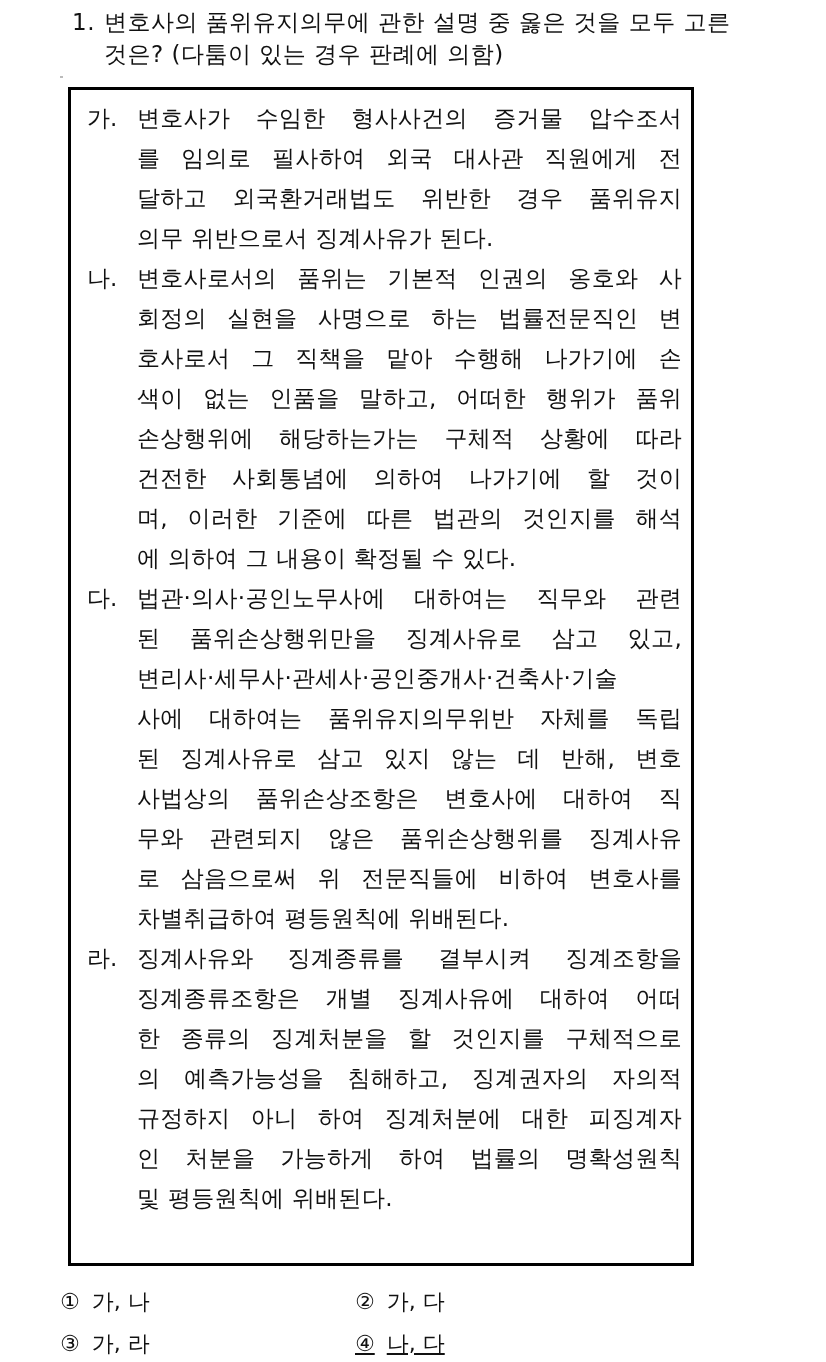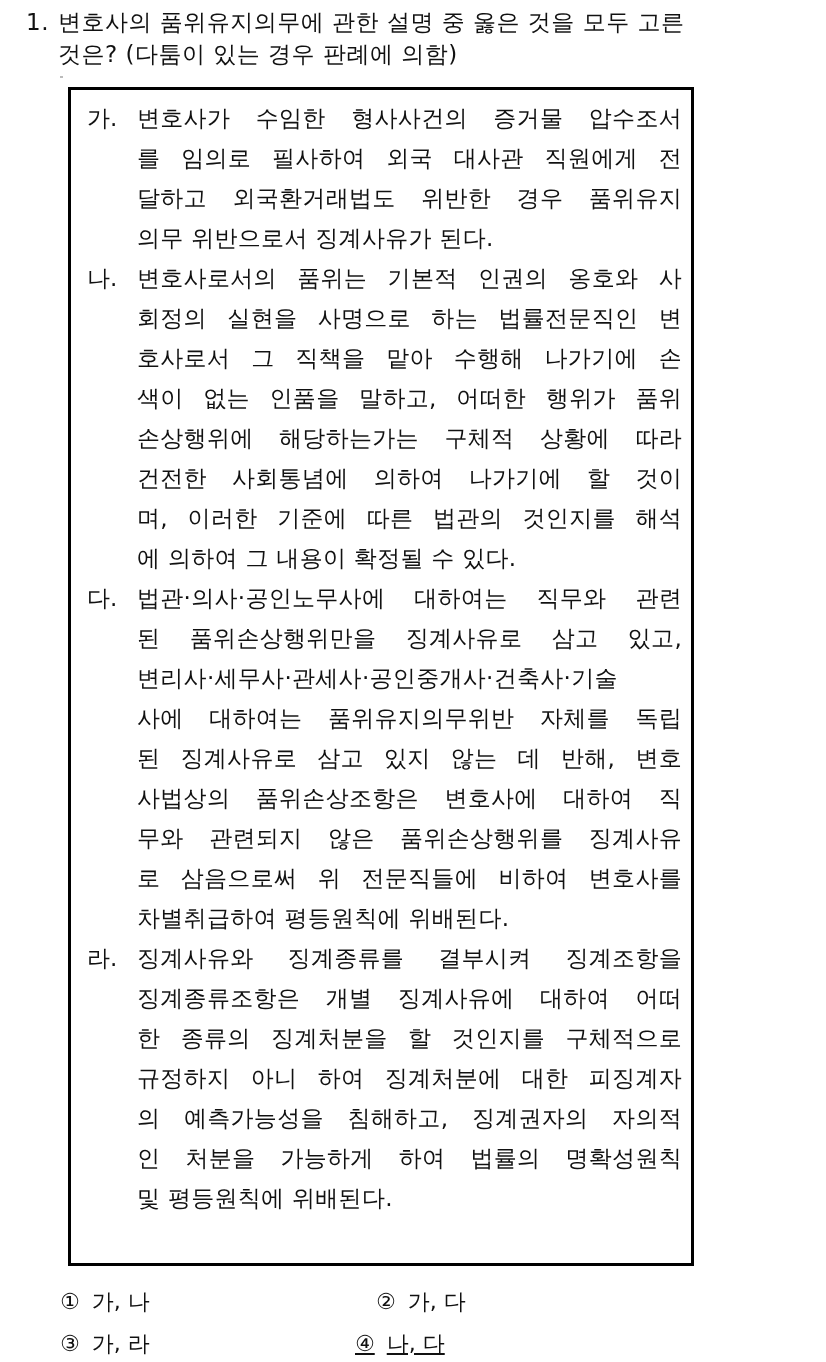--- a/index.html
+++ b/index.html
@@ -4,21 +4,21 @@
 <style>
   html, body { margin: 0; padding: 0; background: #ffffff; }
   body {
     width: 826px; height: 1362px; position: relative; overflow: hidden;
     font-family: "DejaVu Sans", sans-serif; color: #111111;
   }
   .question {
     position: absolute; left: 26px; top: 6px; width: 760px;
     font-size: 23px; line-height: 32px; letter-spacing: 0.5px;
   }
-  .q-line { display: block; white-space: nowrap; }
+  .q-line { display: block; white-space: nowrap; margin-left: 46px; }
   .q-line.indent { padding-left: 32px; }
   .q-num { display: inline-block; width: 32px; }
   .dot { position: absolute; left: 60px; top: 76px; width: 3px; height: 2px; background: #bbbbbb; }
   .box {
     position: absolute; left: 68px; top: 87px; width: 620px; height: 1173px;
     border: 3px solid #000000; box-sizing: content-box;
   }
   .item { position: absolute; left: 16px; width: 600px; }
   .item .label {
     position: absolute; left: 0; top: 0; font-size: 23px; line-height: 40px;
@@ -84,34 +84,34 @@
       <span class="line last">차별취급하여 평등원칙에 위배된다.</span>
     </div>
   </div>
 
   <div class="item" style="top:848px;">
     <span class="label">라.</span>
     <div class="lines">
       <span class="line">징계사유와 징계종류를 결부시켜 징계조항을</span>
       <span class="line">징계종류조항은 개별 징계사유에 대하여 어떠</span>
       <span class="line">한 종류의 징계처분을 할 것인지를 구체적으로</span>
+      <span class="line">의 예측가능성을 침해하고, 징계권자의 자의적</span>
       <span class="line">규정하지 아니 하여 징계처분에 대한 피징계자</span>
-      <span class="line">의 예측가능성을 침해하고, 징계권자의 자의적</span>
       <span class="line">인 처분을 가능하게 하여 법률의 명확성원칙</span>
       <span class="line last">및 평등원칙에 위배된다.</span>
     </div>
   </div>
 
 </div>
 
 <div class="choices">
   <div class="choice" style="left:0; top:0;">
     <span class="mark">①</span><span>가, 나</span>
   </div>
-  <div class="choice" style="left:295px; top:0;margin-left:21px;">
+  <div class="choice" style="left:295px; top:0;">
     <span class="mark">②</span><span>가, 다</span>
   </div>
   <div class="choice" style="left:0; top:42px;">
     <span class="mark">③</span><span>가, 라</span>
   </div>
   <div class="choice" style="left:295px; top:42px;text-decoration:underline;">
     <span class="mark">④</span><span>나, 다</span>
   </div>
 </div>
 

